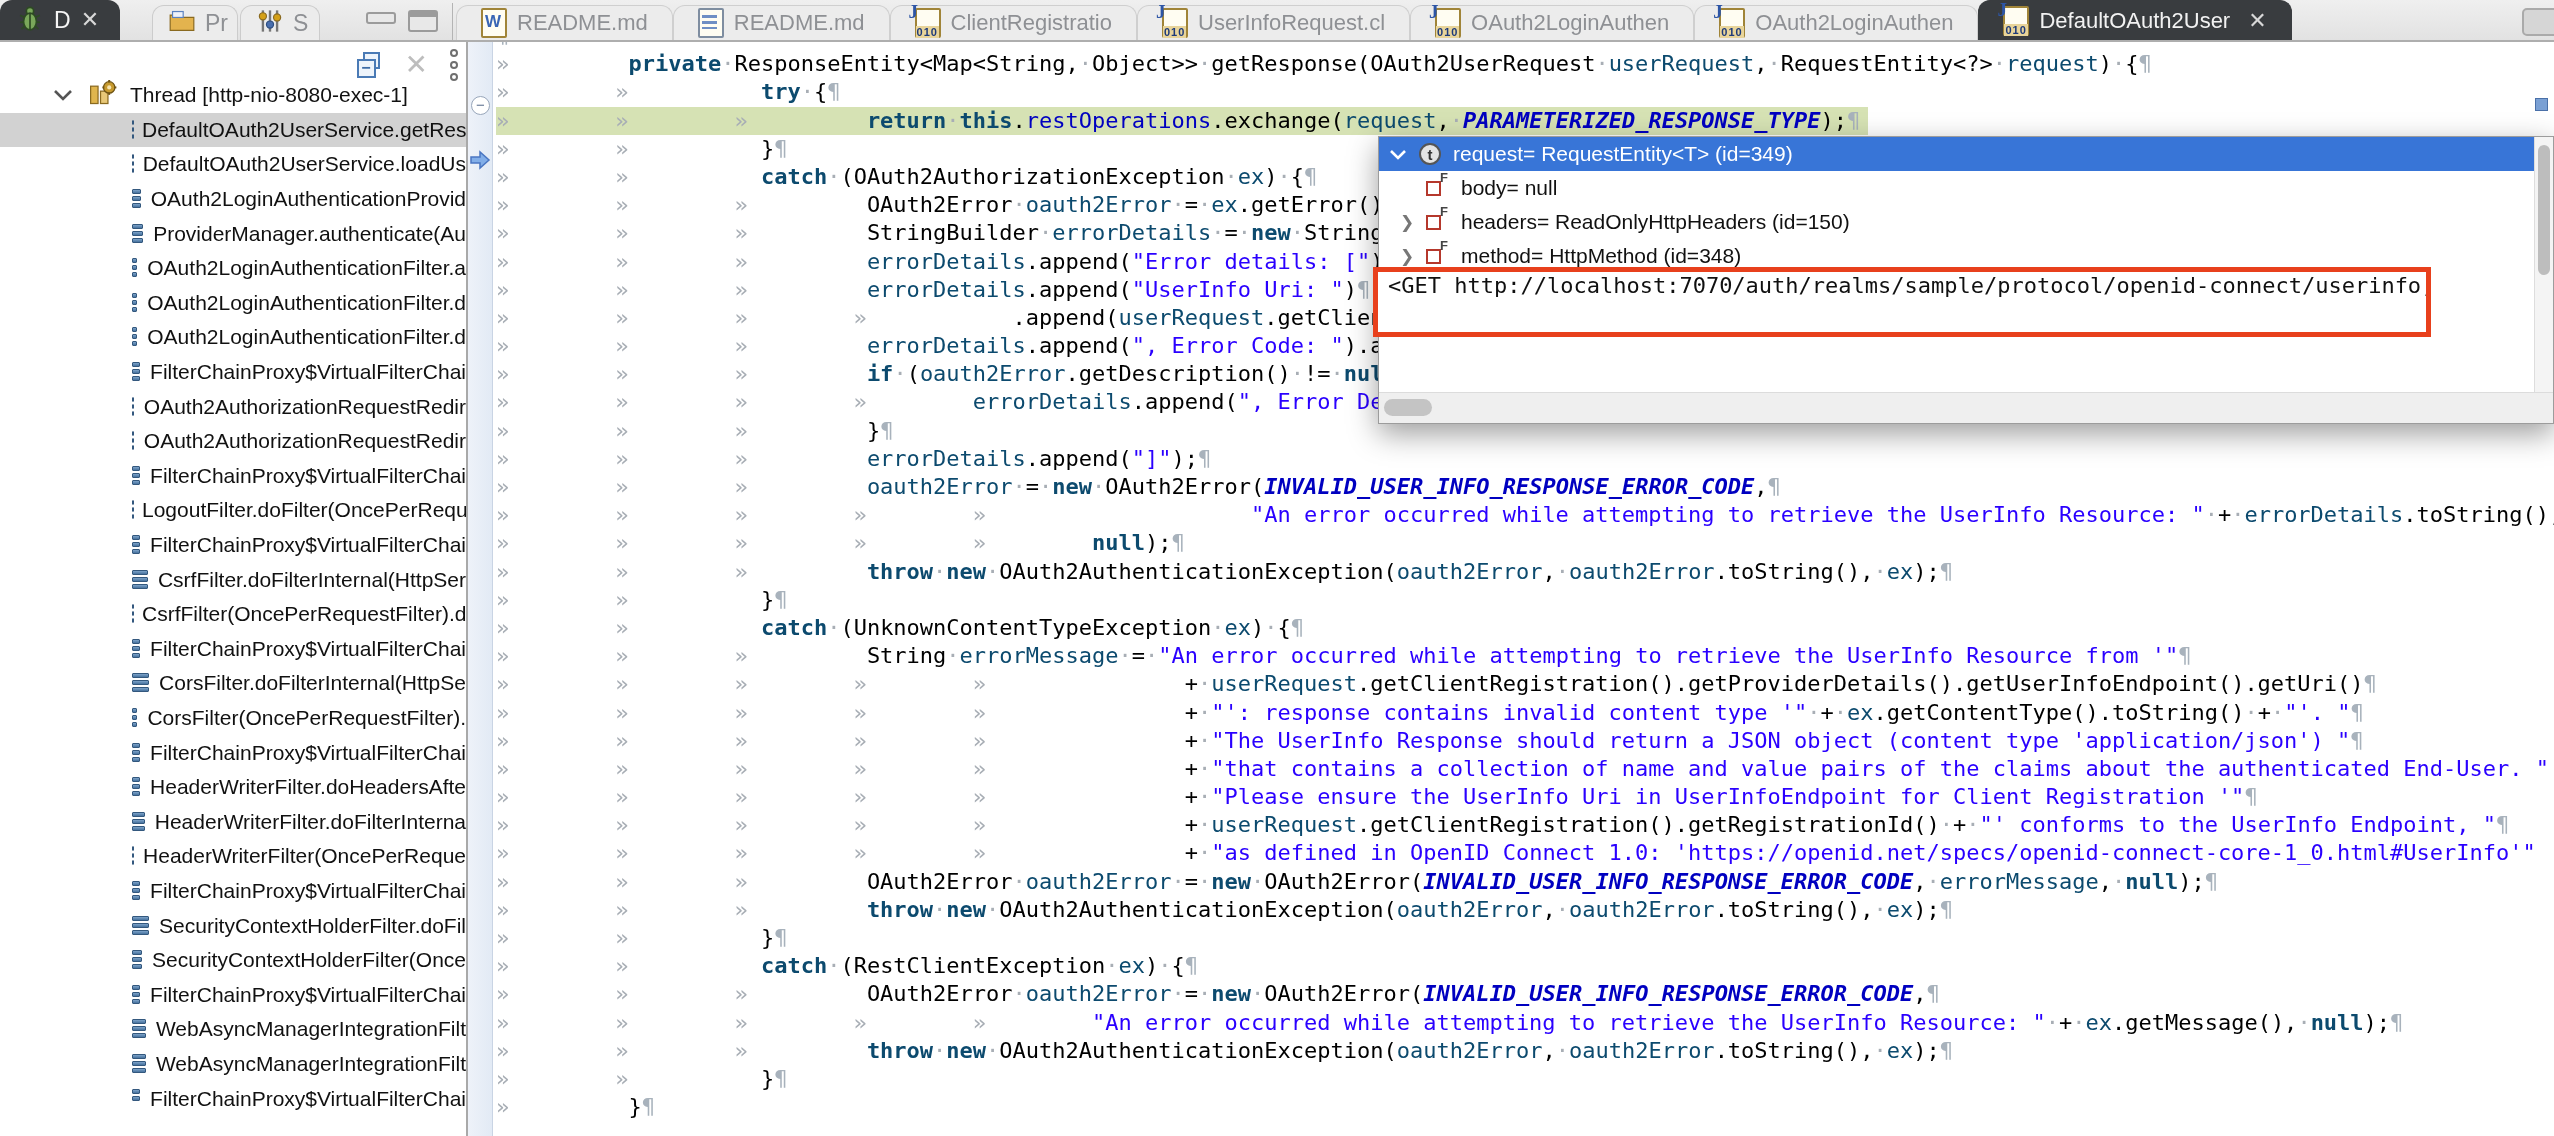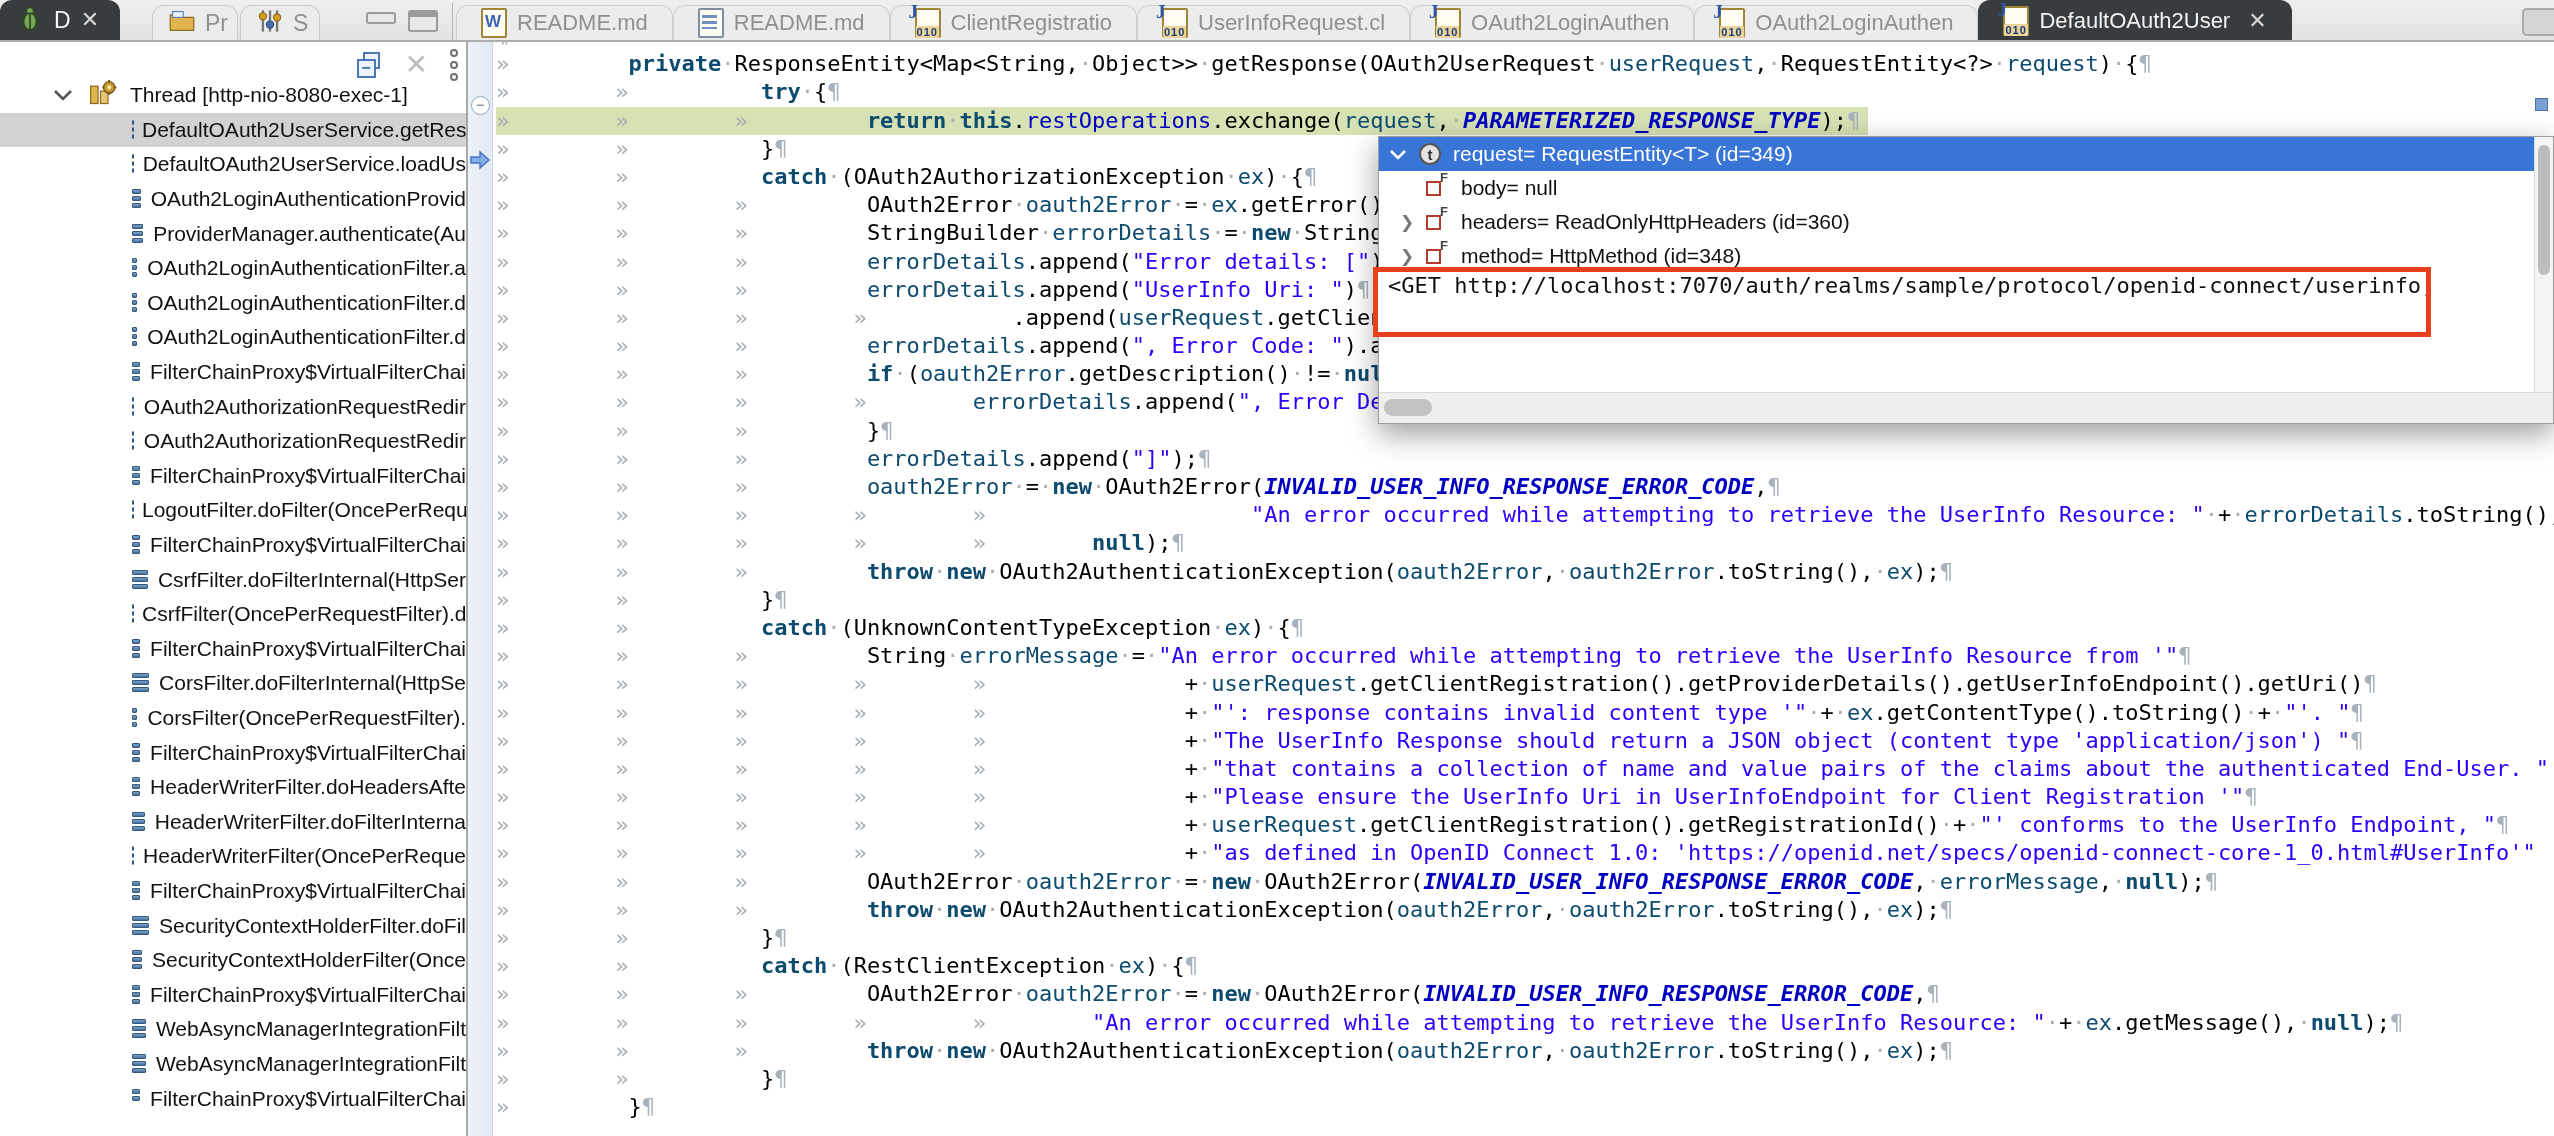--- a/index.html
+++ b/index.html
@@ -576,21 +576,21 @@
   </div>
   <div id="prows">
       <div class="prow" style="top: 34px;">
     <span class="chv" style="visibility: hidden;">❯</span>
     <span class="fieldicon"></span>
     <span class="plab">body= null</span>
   </div>
       <div class="prow" style="top: 68px;">
     <span class="chv">❯</span>
     <span class="fieldicon"></span>
-    <span class="plab">headers= ReadOnlyHttpHeaders  (id=360)</span>
+    <span class="plab">headers= ReadOnlyHttpHeaders  (id=150)</span>
   </div>
       <div class="prow" style="top: 102px;">
     <span class="chv">❯</span>
     <span class="fieldicon"></span>
     <span class="plab">method= HttpMethod  (id=348)</span>
   </div>
     </div>
   <div class="valuebox">
     <span class="vtext"><span>&lt;GET http://localhost:7070/auth/realms/sample/protocol/openid-connect/userinfo,</span><span class="caret"></span></span>
   </div>

